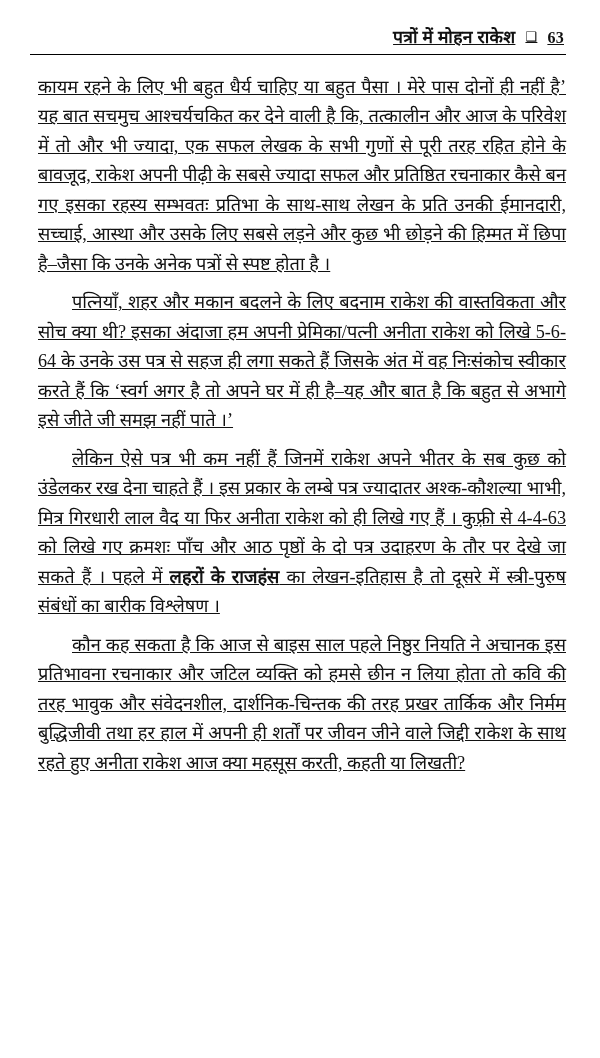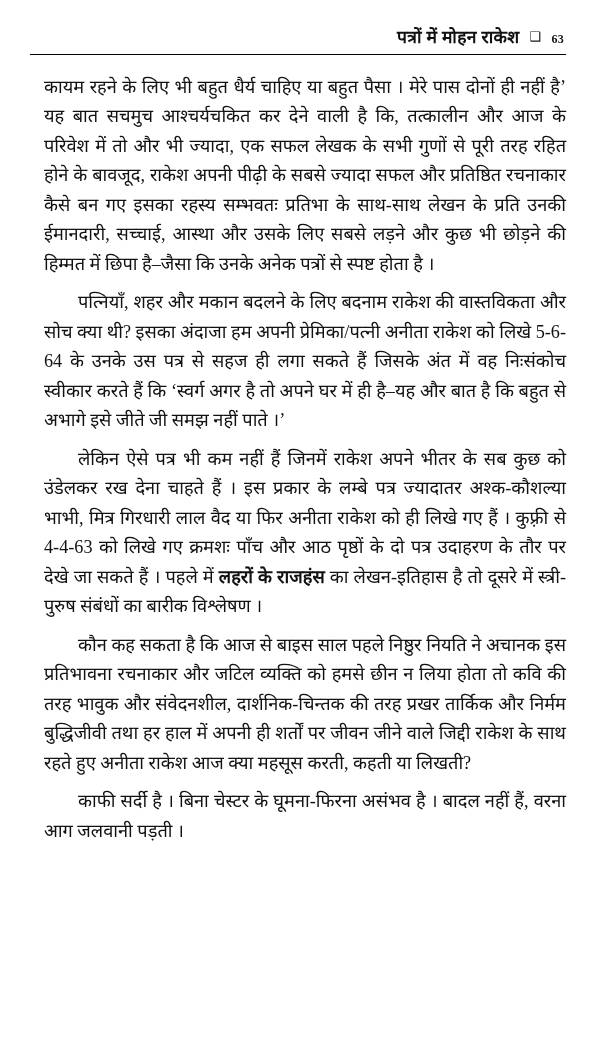--- a/index.html
+++ b/index.html
@@ -14,20 +14,21 @@
     color: #111111;
     position: relative;
     overflow: hidden;
   }
   .page {
     width: 600px;
     height: 1058px;
     box-sizing: border-box;
     padding: 24px 34px 10px 30px;
     position: relative;
+    text-decoration: underline;
   }
   .header {
     display: flex;
     justify-content: flex-end;
     align-items: baseline;
     gap: 10px;
     font-size: 17.5px;
     font-weight: bold;
     letter-spacing: 0.3px;
     padding-right: 2px;
@@ -37,35 +38,35 @@
     font-weight: bold;
   }
   .header .hdr-mark {
     font-size: 13px;
     font-weight: normal;
     position: relative;
     top: -2px;
   }
   .header .hdr-page {
     font-weight: bold;
-    font-size: 12px;
+    font-size: 16px;
   }
   .rule {
     border: 0;
     border-top: 1.6px solid #000;
     margin: 0 0 18px 0;
   }
   .body-col {
     font-size: 18.2px;
     line-height: 1.62;
     text-align: justify;
     text-justify: inter-word;
   }
   .body-col p {
-    margin: 0 0 1px 14px;
+    margin: 0 0 1px 8px;
     text-indent: 34px;
   }
   .body-col p.noindent {
     text-indent: 0;
   }
   .body-col p.salutation {
     text-indent: 0;
     margin-top: 2px;
   }
   .body-col p + p {
@@ -96,16 +97,15 @@
     <p class="noindent">कायम रहने के लिए भी बहुत धैर्य चाहिए या बहुत पैसा । मेरे पास दोनों ही नहीं है’ यह बात सचमुच आश्चर्यचकित कर देने वाली है कि, तत्कालीन और आज के परिवेश में तो और भी ज्यादा, एक सफल लेखक के सभी गुणों से पूरी तरह रहित होने के बावजूद, राकेश अपनी पीढ़ी के सबसे ज्यादा सफल और प्रतिष्ठित रचनाकार कैसे बन गए इसका रहस्य सम्भवतः प्रतिभा के साथ-साथ लेखन के प्रति उनकी ईमानदारी, सच्चाई, आस्था और उसके लिए सबसे लड़ने और कुछ भी छोड़ने की हिम्मत में छिपा है–जैसा कि उनके अनेक पत्रों से स्पष्ट होता है ।</p>
 
     <p class="gap-para">पत्नियाँ, शहर और मकान बदलने के लिए बदनाम राकेश की वास्तविकता और सोच क्या थी? इसका अंदाजा हम अपनी प्रेमिका/पत्नी अनीता राकेश को लिखे 5-6-64 के उनके उस पत्र से सहज ही लगा सकते हैं जिसके अंत में वह निःसंकोच स्वीकार करते हैं कि ‘स्वर्ग अगर है तो अपने घर में ही है–यह और बात है कि बहुत से अभागे इसे जीते जी समझ नहीं पाते ।’</p>
 
     <p class="gap-para"><span>लेकिन ऐसे पत्र भी कम नहीं हैं जिनमें राकेश अपने भीतर के सब कुछ को उंडेलकर रख देना चाहते हैं । इस प्रकार के लम्बे पत्र ज्यादातर अश्क-कौशल्या भाभी, मित्र गिरधारी लाल वैद या फिर अनीता राकेश को ही लिखे गए हैं । कुफ़्री से 4-4-63 को लिखे गए क्रमशः पाँच और आठ पृष्ठों के दो पत्र उदाहरण के तौर पर देखे जा सकते हैं । पहले में </span><b>लहरों के राजहंस</b><span> का लेखन-इतिहास है तो दूसरे में स्त्री-पुरुष संबंधों का बारीक विश्लेषण ।</span></p>
 
     <p class="gap-para">कौन कह सकता है कि आज से बाइस साल पहले निष्ठुर नियति ने अचानक इस प्रतिभावना रचनाकार और जटिल व्यक्ति को हमसे छीन न लिया होता तो कवि की तरह भावुक और संवेदनशील, दार्शनिक-चिन्तक की तरह प्रखर तार्किक और निर्मम बुद्धिजीवी तथा हर हाल में अपनी ही शर्तों पर जीवन जीने वाले जिद्दी राकेश के साथ रहते हुए अनीता राकेश आज क्या महसूस करती, कहती या लिखती?</p>
 
 
 
-    <p class="gap-para">काफी सर्दी है । बिना चेस्टर के घूमना-फिरना असंभव है । बादल नहीं हैं, वरना आग जलवानी पड़ती ।</p>
 
   </div>
 </div>
 
 </body></html>

